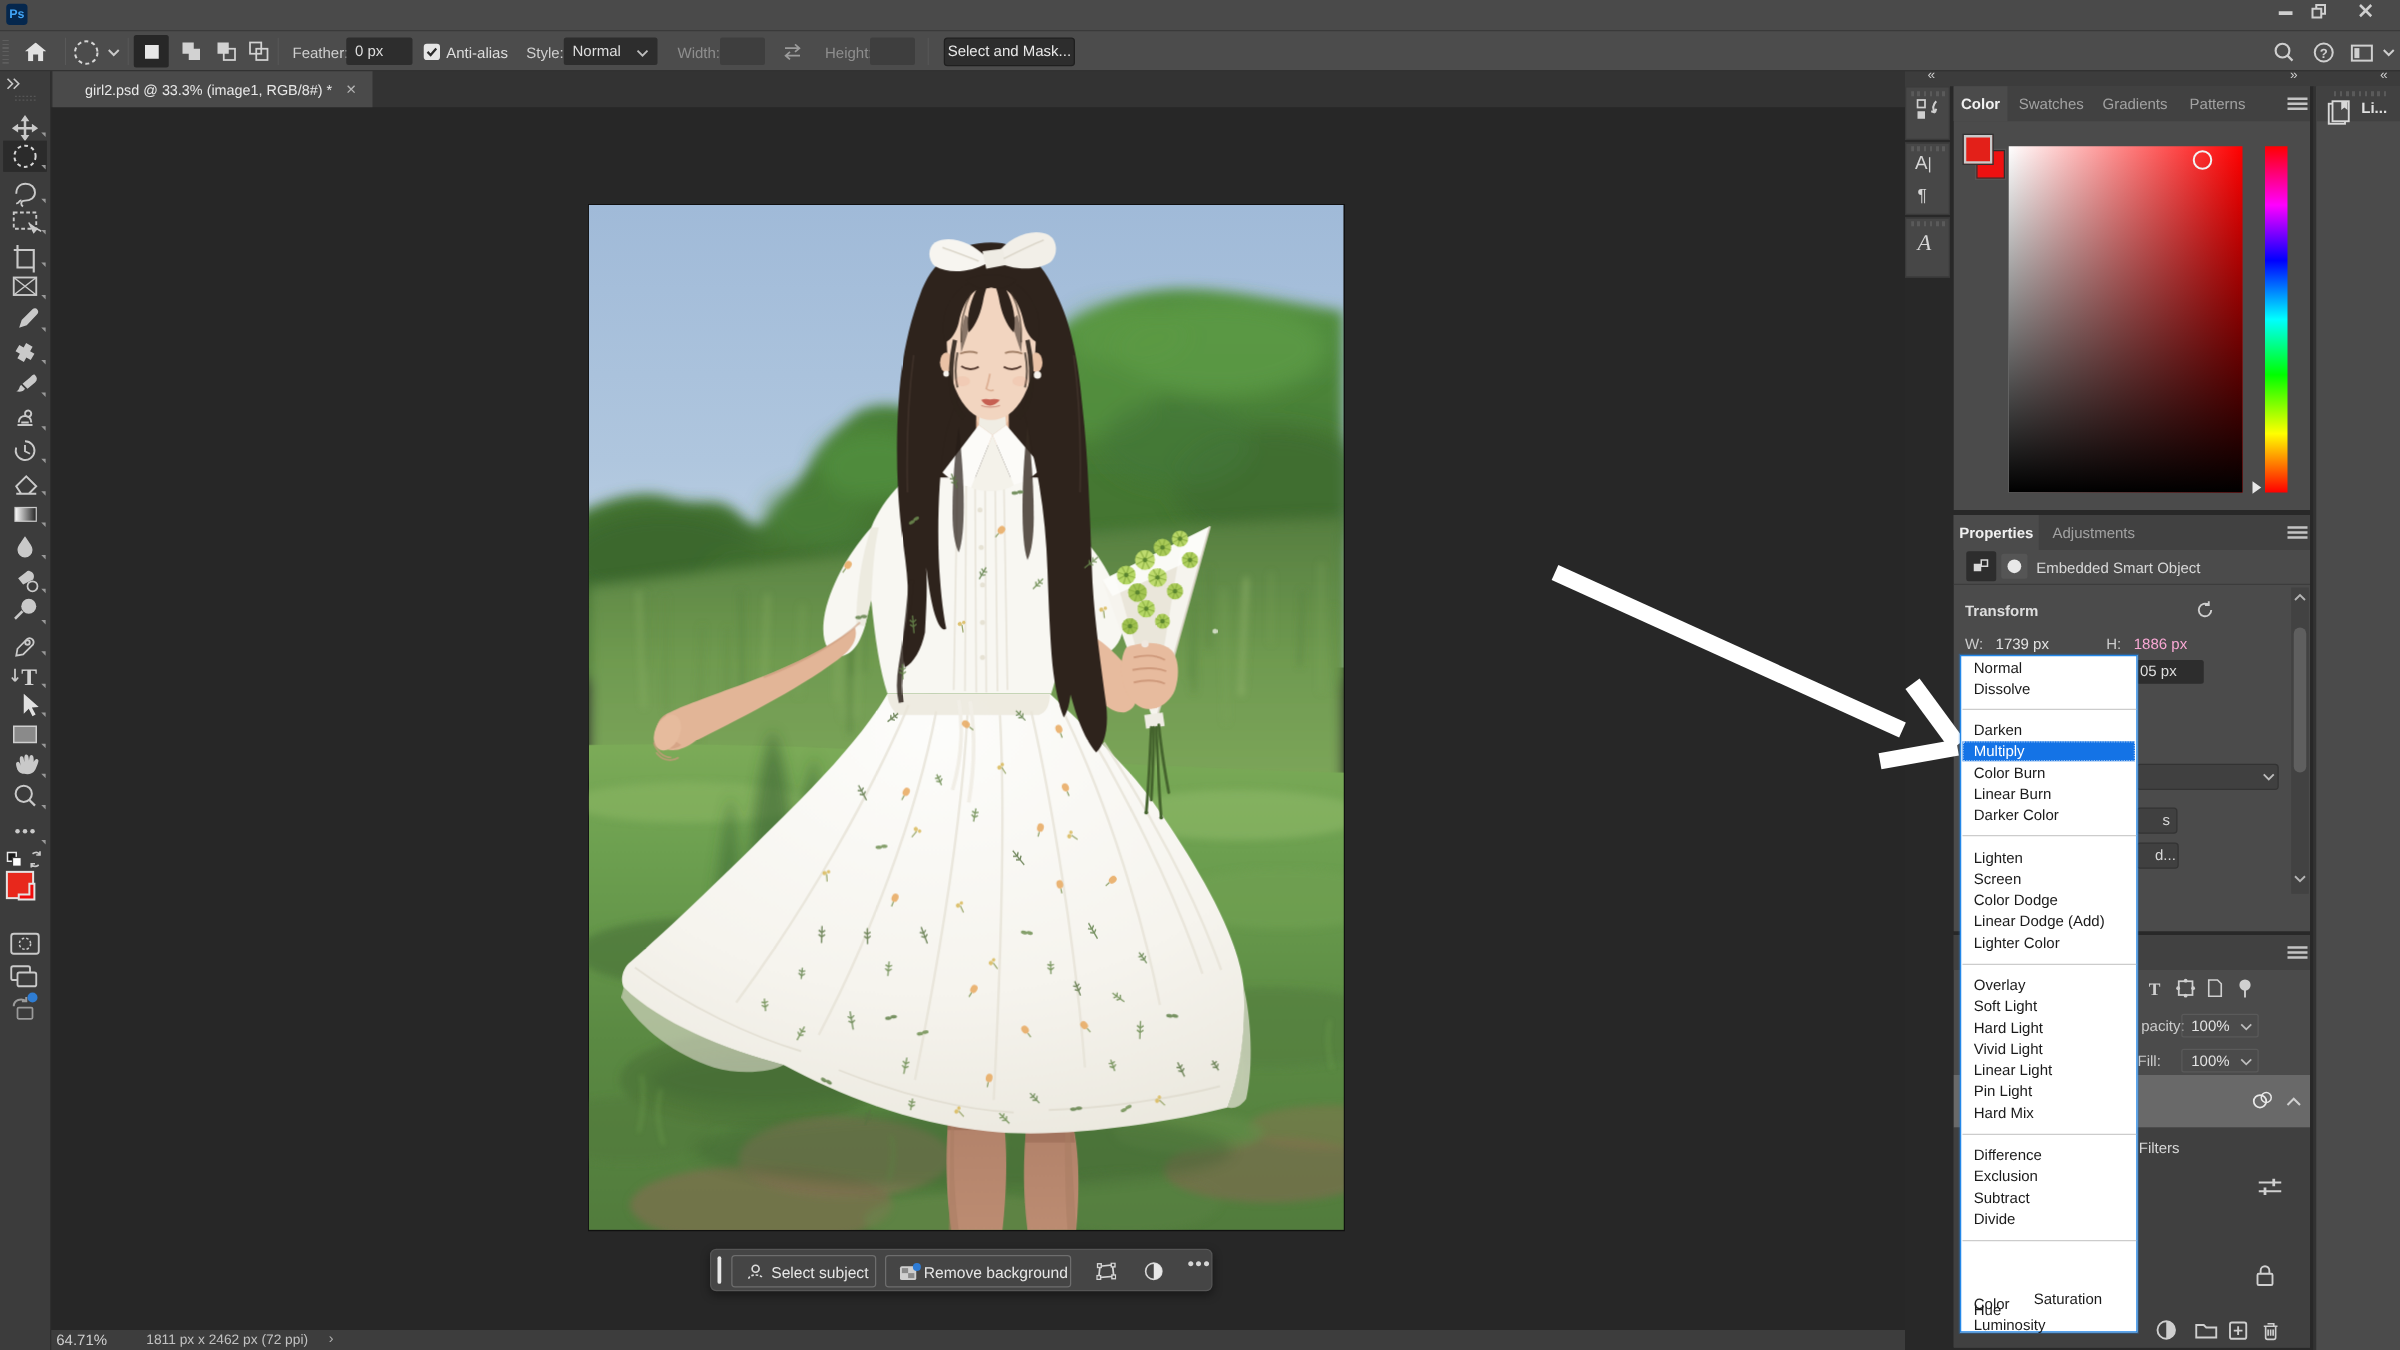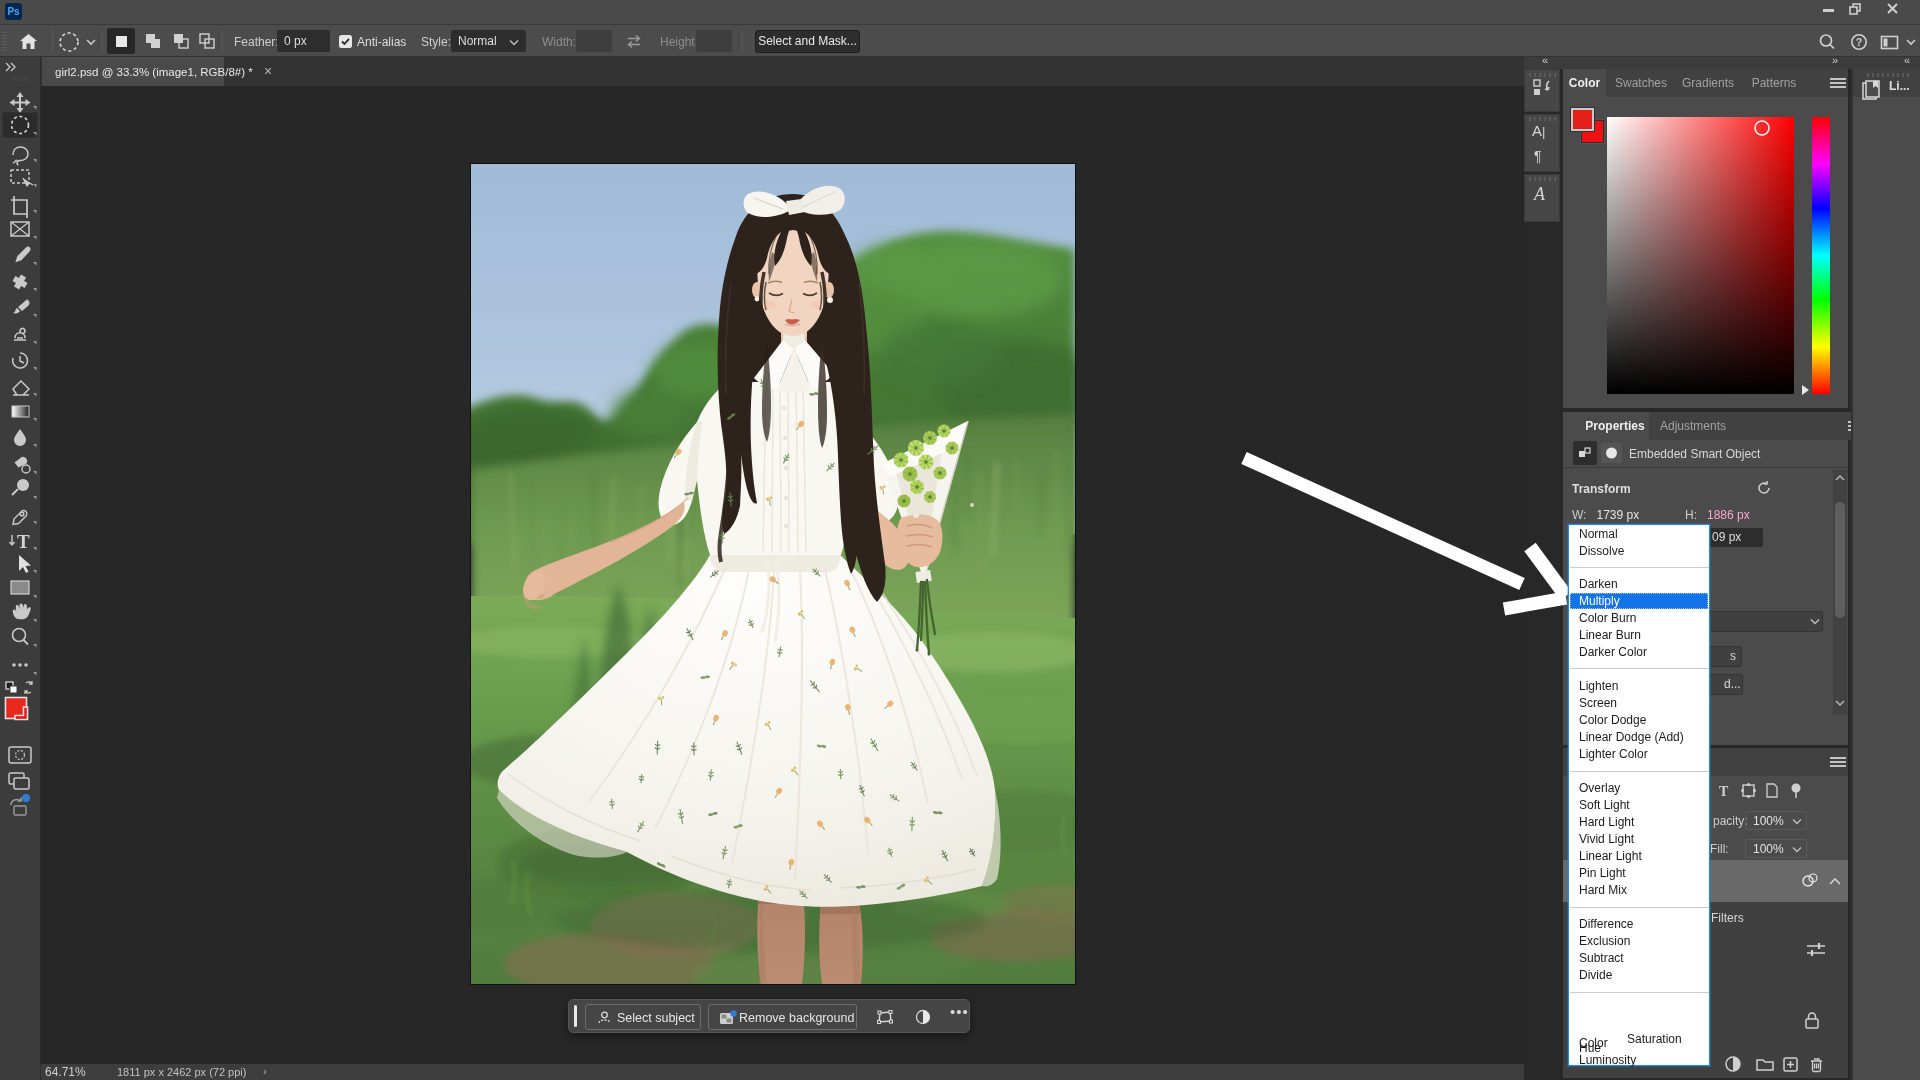--- a/index.html
+++ b/index.html
@@ -19,22 +19,22 @@
     border-top:1px solid #3a3a3a; border-bottom:1px solid #323232; color:#cfcfcf; font-size:12px; }
   .vsep { position:absolute; top:5px; height:22px; width:1px; background:#414141;
     border-right:1px solid #595959; }
   .optlabel { position:absolute; top:10px; font-size:12px; color:#cfcfcf; }
   .optdim { color:#8e8e8e; }
   .optinput { position:absolute; top:5px; height:22px; background:#2d2d2d; border-radius:2px;
     color:#dedede; font-size:12px; line-height:22px; padding-left:7px; }
   .optinput.dis { background:#3e3e3e; }
   
   #tabbar { left:41px; top:57px; width:1483px; height:29px; background:#333333; }
-  #doctab { position:absolute; left:1px; top:0; width:182px; height:29px; background:#4a4a4a;
-    color:#e8e8e8; font-size:11.5px; line-height:29px; padding-left:13px; white-space:nowrap; }
+  #doctab { position:absolute; left:1px; top:0; width:256px; height:29px; background:#4a4a4a;
+    color:#e8e8e8; font-size:11.5px; line-height:29px; padding-left:13px; white-space:nowrap;text-align:center; }
   #doctab .x { color:#b5b5b5; margin-left:8px; font-size:14px; }
   
   #toolbar { left:0; top:57px; width:41px; height:1023px; background:#3c3c3c; border-right:1px solid #2e2e2e; }
   
   #canvas { left:41px; top:86px; width:1483px; height:978px; background:#272727; }
   #photo { position:absolute; left:430px; top:78px; width:604px; height:820px; outline:1px solid #101010; }
   
   #statusbar { left:41px; top:1064px; width:1483px; height:16px; background:#3d3d3d; color:#cfcfcf; font-size:11.5px; }
   
   #taskbar { left:568px; top:999px; width:402px; height:34px; background:#454545; border:1px solid #565656;
@@ -896,21 +896,21 @@
         </svg>
 
       <div class="abs" style="left:249px;top:48px;width:18px;height:277px;background:
         linear-gradient(to bottom, #ff0000 0%, #ff00ff 17%, #0000ff 33%, #00ffff 50%, #00ff00 66%, #ffff00 83%, #ff0000 100%);"></div>
       <svg class="abs" style="left:236px;top:314px;" width="12" height="14">
           <path d="M3 2 L10 7 L3 12 Z" fill="#e8e8e8"></path>
         </svg>
     </div>
 
     <div class="panel" style="left:39px;top:355px;width:285px;height:333px;">
-      <div class="phead" style="height:28px;margin-left:18px;">
+      <div class="phead" style="height:28px;">
         <div class="ptab active" style="left:0;width:68px;">Properties</div>
         <div class="ptab" style="left:72px;width:80px;">Adjustments</div>
         <div class="hamburger" style="left:267px;top:9px;"></div>
       </div>
       <div class="abs" style="left:10px;top:29px;width:24px;height:24px;background:#2d2d2d;border-radius:2px;"></div>
       <svg class="abs" style="left:14px;top:33px;" width="16" height="16" viewBox="0 0 16 16">
         <rect x="2" y="6" width="6" height="6" fill="#d8d8d8"></rect>
           <rect x="8" y="3" width="5" height="5" fill="none" stroke="#d8d8d8" stroke-width="1.2"></rect>
       </svg>
       <div class="abs" style="left:38px;top:31px;width:21px;height:20px;background:#555;border-radius:2px;"></div>
@@ -918,21 +918,21 @@
           <circle cx="10.5" cy="10" r="5.5" fill="#e8e8e8"></circle>
         </svg>
       <div class="lbl" style="left:66px;top:35px;color:#d8d8d8;">Embedded Smart Object</div>
       <div class="abs" style="left:0;top:55px;width:285px;height:1px;background:#3c3c3c;"></div>
       <div class="lbl" style="left:9px;top:70px;font-weight:bold;color:#dedede;">Transform</div>
       <svg class="abs" style="left:193px;top:68px;" width="17" height="16" viewBox="0 0 17 16">
         <path d="M13 8 a5 5 0 1 1 -2 -4 m0 -3 v3 h-3" fill="none" stroke="#cfcfcf" stroke-width="1.5"></path>
       </svg>
       <div class="lbl" style="left:9px;top:96px;">W:&nbsp;&nbsp;&nbsp;<span style="color:#e4e4e4">1739 px</span></div>
       <div class="lbl" style="left:122px;top:96px;">H:&nbsp;&nbsp;&nbsp;<span style="color:#f9a8d4">1886 px</span></div>
-      <div class="abs" style="left:146px;top:116px;width:54px;height:19px;background:#2d2d2d;border-radius:2px;color:#dedede;font-size:12px;line-height:19px;padding-left:3px;">09 px</div>
+      <div class="abs" style="left:146px;top:116px;width:54px;height:19px;background:#2d2d2d;border-radius:2px;color:#dedede;font-size:12px;line-height:19px;padding-left:3px;">05 px</div>
       <div class="abs" style="left:146px;top:199px;width:114px;height:21px;background:#404040;border:1px solid #333;border-radius:3px;"></div>
       <svg class="abs" style="left:246px;top:206px;" width="12" height="8">
           <path d="M2 1.5 l4 4 l4 -4" fill="none" stroke="#bdbdbd" stroke-width="1.5"></path>
         </svg>
       <div class="abs" style="left:146px;top:234px;width:33px;height:21px;background:#404040;border:1px solid #333;border-radius:3px;color:#d8d8d8;font-size:12px;line-height:19px;padding-left:20px;">s</div>
       <div class="abs" style="left:146px;top:262px;width:34px;height:21px;background:#404040;border:1px solid #333;border-radius:3px;color:#d8d8d8;font-size:12px;line-height:19px;padding-left:14px;">d...</div>
 
       <div class="abs" style="left:270px;top:58px;width:14px;height:245px;background:#424242;"></div>
       <svg class="abs" style="left:272px;top:62px;" width="10" height="8">
           <path d="M1 6 l4 -4 l4 4" fill="none" stroke="#b5b5b5" stroke-width="1.5"></path>

